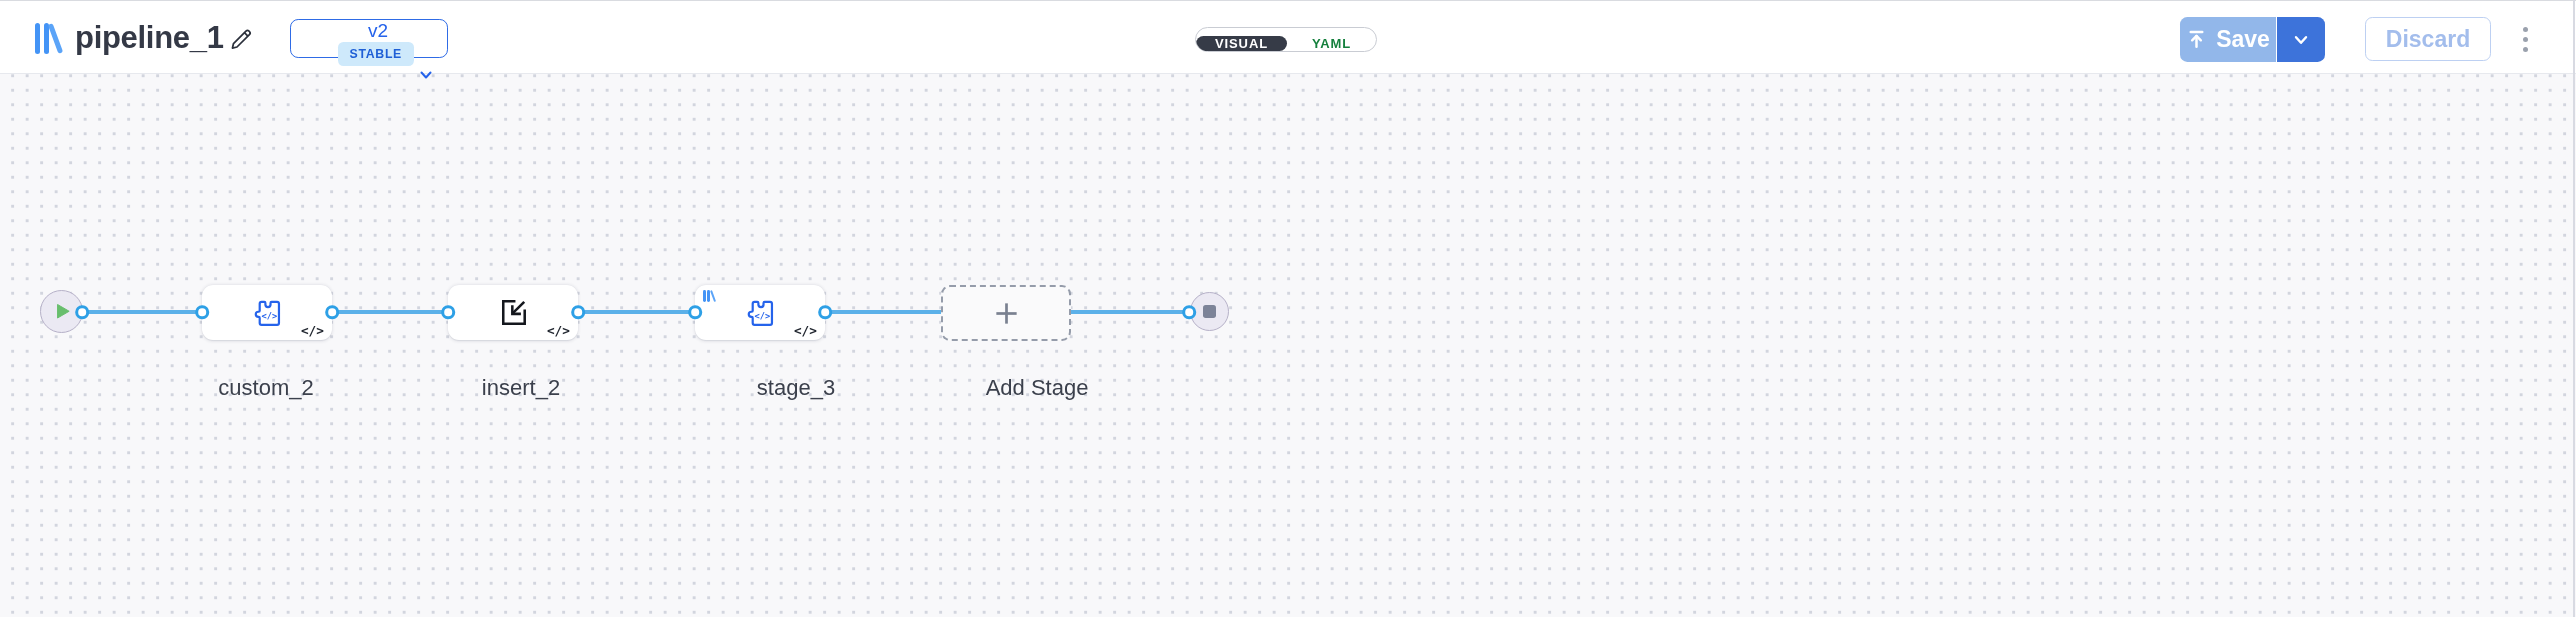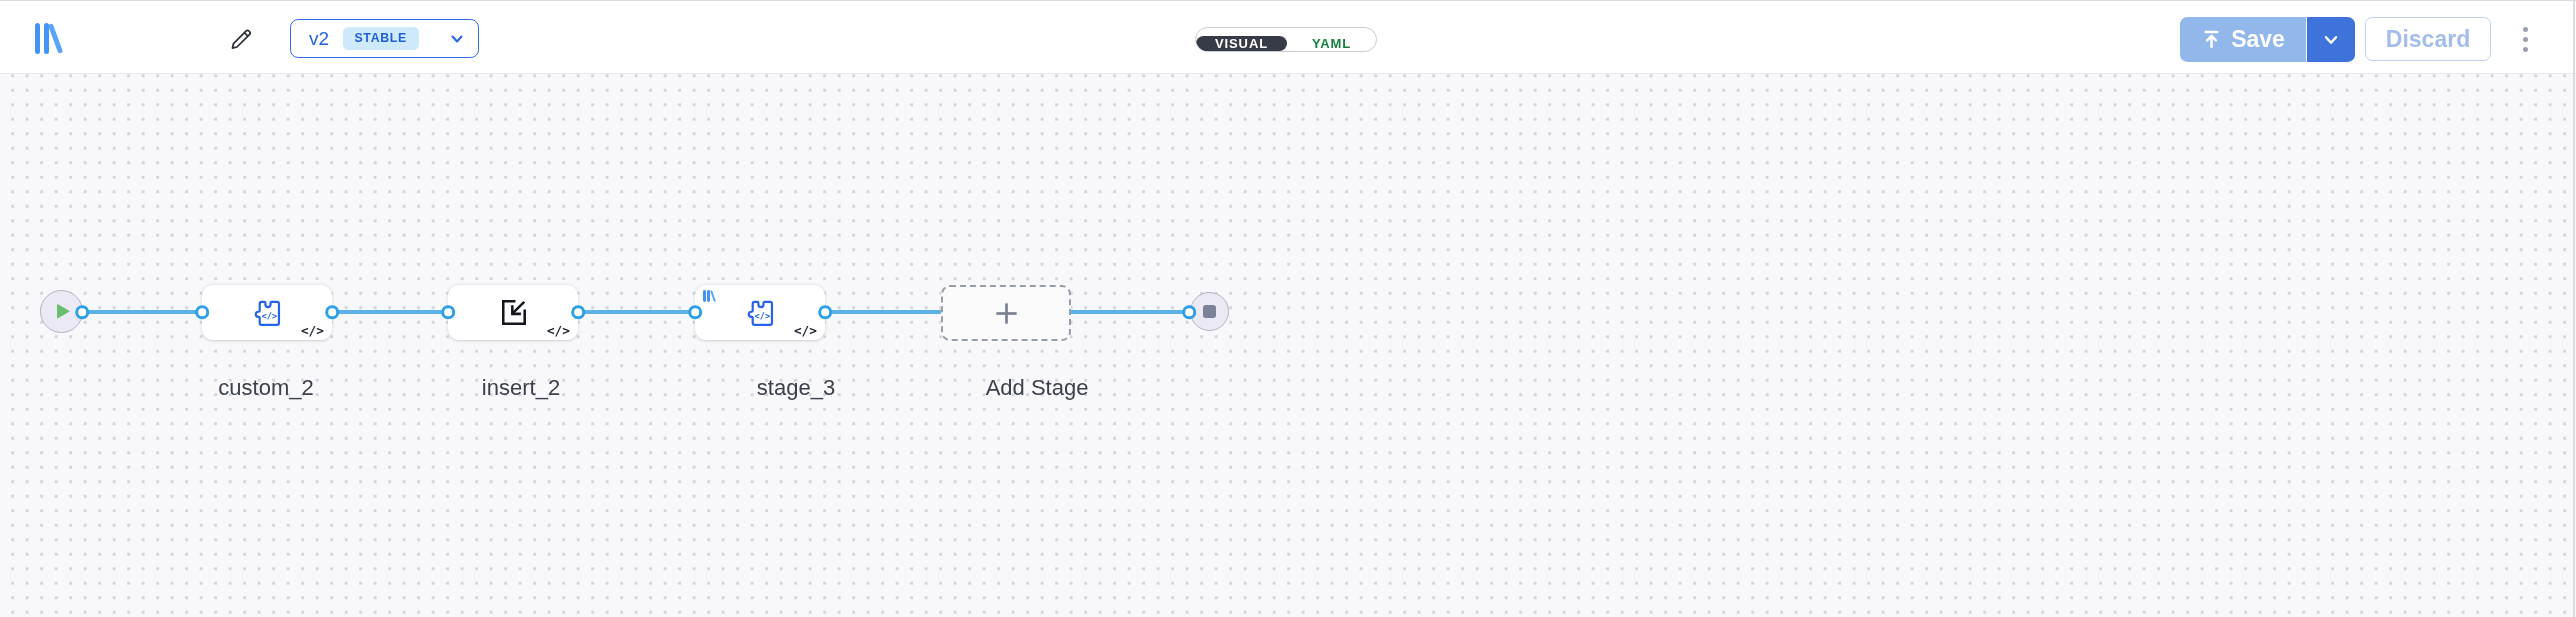--- a/index.html
+++ b/index.html
@@ -15,35 +15,35 @@
   .logo .b1 { left:0.9px; }
   .logo .b2 { left:10px; }
   .logo .b3 { left:19px; background:#5ba4f8; transform:rotate(-20deg); transform-origin:50% 50%; }
 
   .title { position:absolute; left:75px; top:0; height:74px; display:flex; align-items:center;
     font-size:31px; font-weight:700; color:#343946; letter-spacing:-0.3px; }
 
   .edit-btn { position:absolute; left:226px; top:23px; width:31px; height:31px;
     display:flex; align-items:center; justify-content:center; cursor:pointer; background:none; border:none; }
 
-  .version-pill { position:absolute; left:290px; top:18px; width:189px; height:39px;
-    border:1.4px solid #2e6be6; border-radius:8.2px; background:#fff; display:flex; align-items:center; cursor:pointer; }
+  .version-pill { position:absolute; left:290px; top:18px; width:158px; height:39px;
+    border:1.4px solid #2e6be6; border-radius:8.2px; background:#fff; display:flex; align-items:center; cursor:pointer;flex-direction:column; }
   .version-label { margin-left:18px; font-size:19px; color:#2563eb; font-weight:500; }
   .stable-badge { margin-left:13.6px; background:#cee9fb; color:#1f5fd6; font-size:12.3px; font-weight:700;
     letter-spacing:0.7px; padding:4.5px 11.8px; border-radius:5.4px; line-height:1.2; }
   .version-caret { margin-left:auto; margin-right:11.8px; display:flex; }
 
   .mode-toggle { position:absolute; left:1195px; top:26px; width:182px; height:24.5px;
     border:1.4px solid #c9ccd3; border-radius:12.7px; background:#fff; display:flex; align-items:flex-end; overflow:hidden; }
   .mode-seg { display:flex; align-items:center; justify-content:center; font-size:13px; font-weight:700;
     letter-spacing:0.9px; color:#15803d; cursor:pointer; flex:1; }
   .mode-seg.active { background:#363b47; color:#ffffff; border-radius:12.7px; flex:0 0 91px; }
 
   .save-split { position:absolute; left:2180px; top:16.3px; height:45px; display:flex; }
-  .save-main { width:126px; background:#92b7ea; border-radius:7.3px 0 0 7.3px; border:none;
+  .save-main { width:96px; background:#92b7ea; border-radius:7.3px 0 0 7.3px; border:none;
     display:flex; align-items:center; justify-content:center; gap:9px;
     color:#ffffff; font-size:23px; font-weight:700; cursor:pointer; }
   .save-divider { width:1.4px; background:#ffffff; opacity:0.85; }
   .save-caret { width:48px; background:#3d73da; border-radius:0 7.3px 7.3px 0; border:none;
     display:flex; align-items:center; justify-content:center; cursor:pointer; }
 
   .discard-btn { position:absolute; left:2365px; top:16.3px; width:126px; height:44px;
     background:#ffffff; border:1.4px solid #bdd0f2; border-radius:7.3px;
     color:#a3bdec; font-size:23px; font-weight:700; cursor:pointer; }
 
@@ -98,20 +98,21 @@
 <body>
 
 <div class="header">
 
   <div class="logo">
     <div class="bar b1"></div>
       <div class="bar b2"></div>
       <div class="bar b3"></div>
   </div>
 
+  <div class="title">pipeline_1</div>
 
   <button class="edit-btn">
     <span style="display:flex;">
       <svg width="24.5" height="24.5" viewBox="0 0 24 24" fill="none" stroke="#2b303b" stroke-width="1.7" stroke-linejoin="round">
         <path d="M3.4 20.6 L4.4 16.2 L16.6 4 C17.4 3.2 18.8 3.2 19.6 4 L20 4.4 C20.8 5.2 20.8 6.6 20 7.4 L7.8 19.6 L3.4 20.6 Z"></path>
         <path d="M15.1 5.5 L18.5 8.9"></path>
       </svg>
     </span>
   </button>
 

